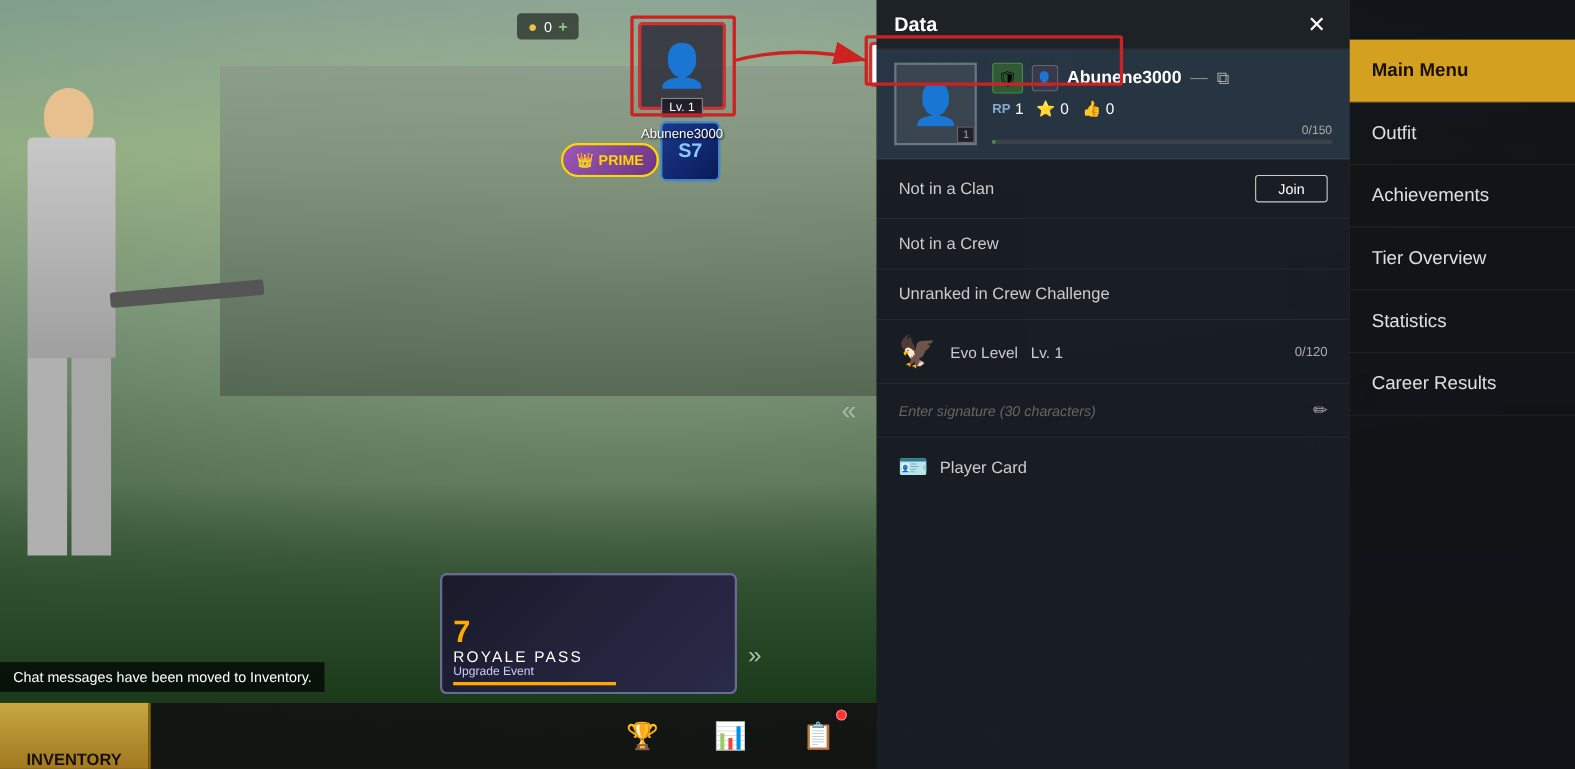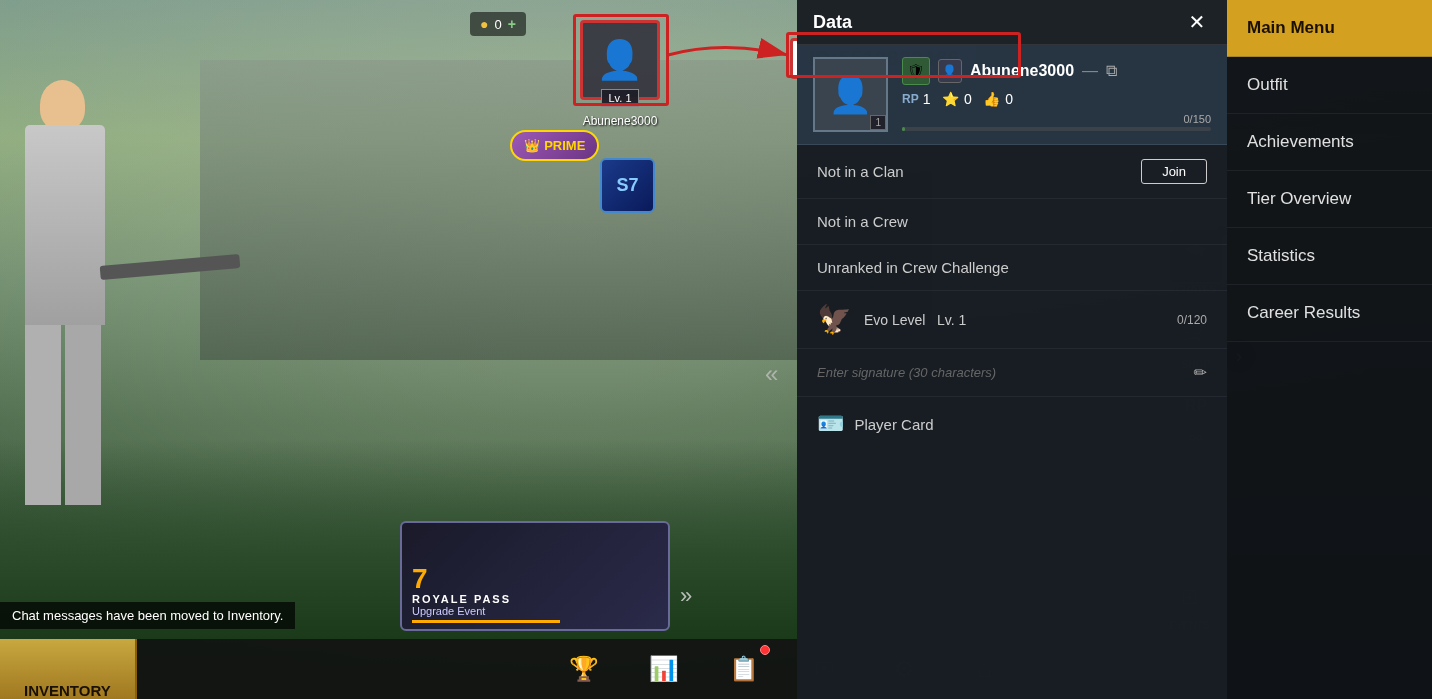--- a/index.html
+++ b/index.html
@@ -202,21 +202,20 @@
       height: 55px;
       background: linear-gradient(135deg, #1a3a8a, #0a1a5a);
       border: 2px solid #4488cc;
       border-radius: 6px;
       display: flex;
       align-items: center;
       justify-content: center;
       color: #88ccff;
       font-weight: bold;
       font-size: 18px;
-      margin-top: 48px;
     }
 
     
     .bottom-bar {
       position: absolute;
       bottom: 0;
       left: 0;
       right: 0;
       height: 60px;
       background: rgba(15,15,15,0.9);
@@ -292,22 +291,22 @@
       overflow: hidden;
       display: flex;
       flex-direction: column;
       justify-content: flex-end;
       padding: 6px 10px;
       cursor: pointer;
     }
 
     .rp-title {
       color: white;
-      font-size: 11px;
-      font-weight: bold;
+      font-size: 14px;
+      font-weight: normal;
       letter-spacing: 2px;
     }
 
     .rp-number {
       color: #ffaa00;
       font-size: 28px;
       font-weight: bold;
       line-height: 1;
     }
 
@@ -651,20 +650,21 @@
       border-bottom: 1px solid rgba(60,70,80,0.3);
       display: flex;
       align-items: center;
       position: relative;
     }
 
     .menu-item.active {
       background: #d4a020;
       color: #1a1000;
       font-weight: bold;
+      margin-top: 36px;
     }
 
     
     .highlight-box-avatar {
       position: absolute;
       top: 14px;
       left: 573px;
       width: 96px;
       height: 92px;
       border: 3px solid #cc2222;

